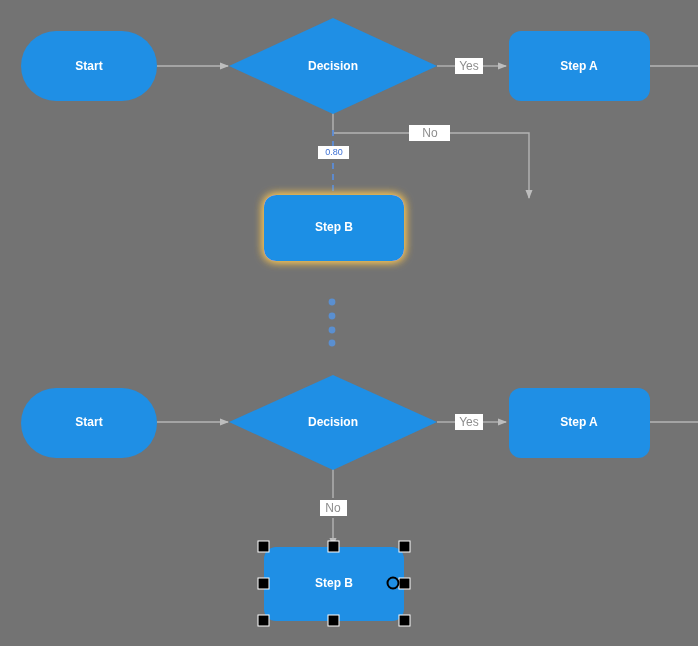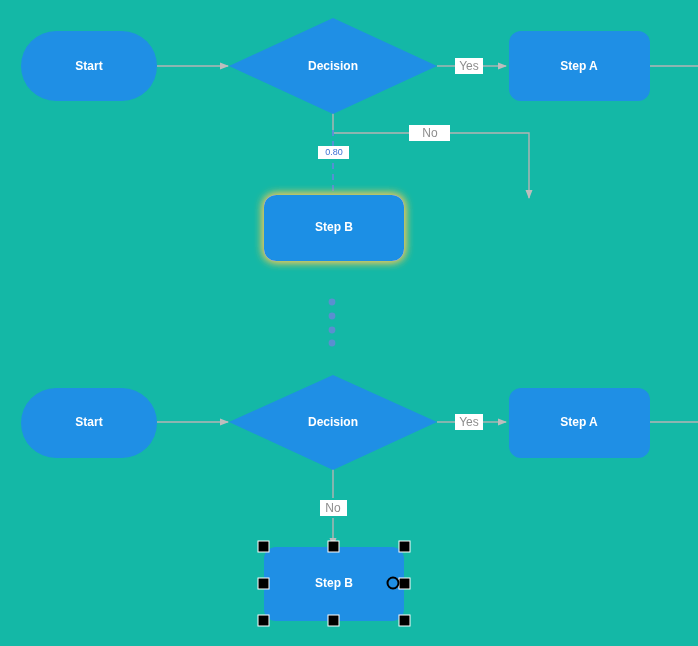--- a/index.html
+++ b/index.html
@@ -10,21 +10,21 @@
     width: 698px;
     height: 646px;
     background: #ffffff;
     font-family: "Liberation Sans", sans-serif;
     overflow: hidden;
   }
   #canvas {
     position: relative;
     width: 698px;
     height: 646px;
-    background: #14b8a6;
+    background: #737373;
   }
   svg.layer {
     position: absolute;
     left: 0;
     top: 0;
     width: 698px;
     height: 646px;
     overflow: visible;
   }
   .node-label {

